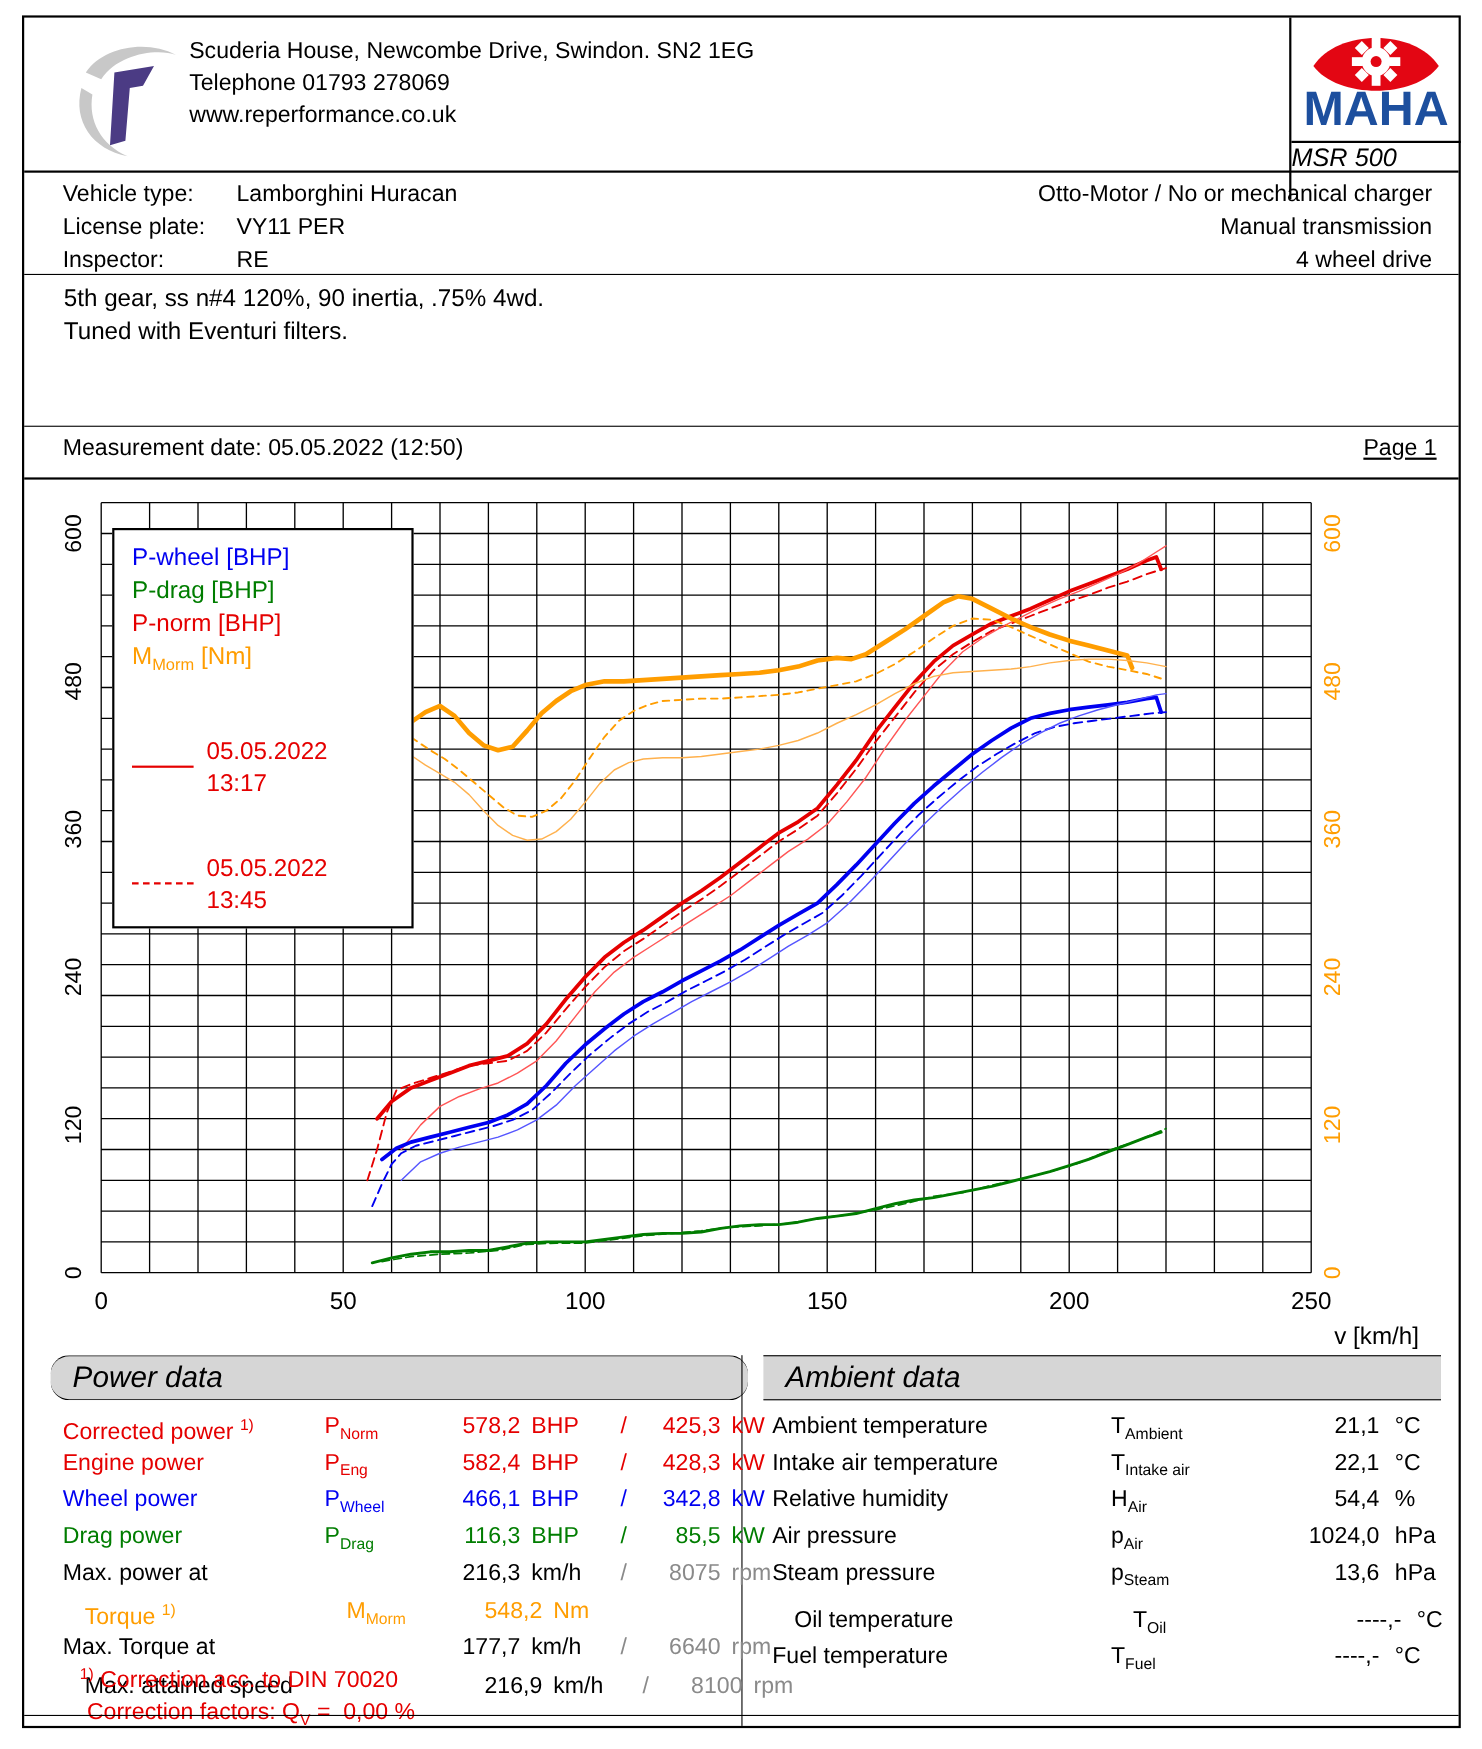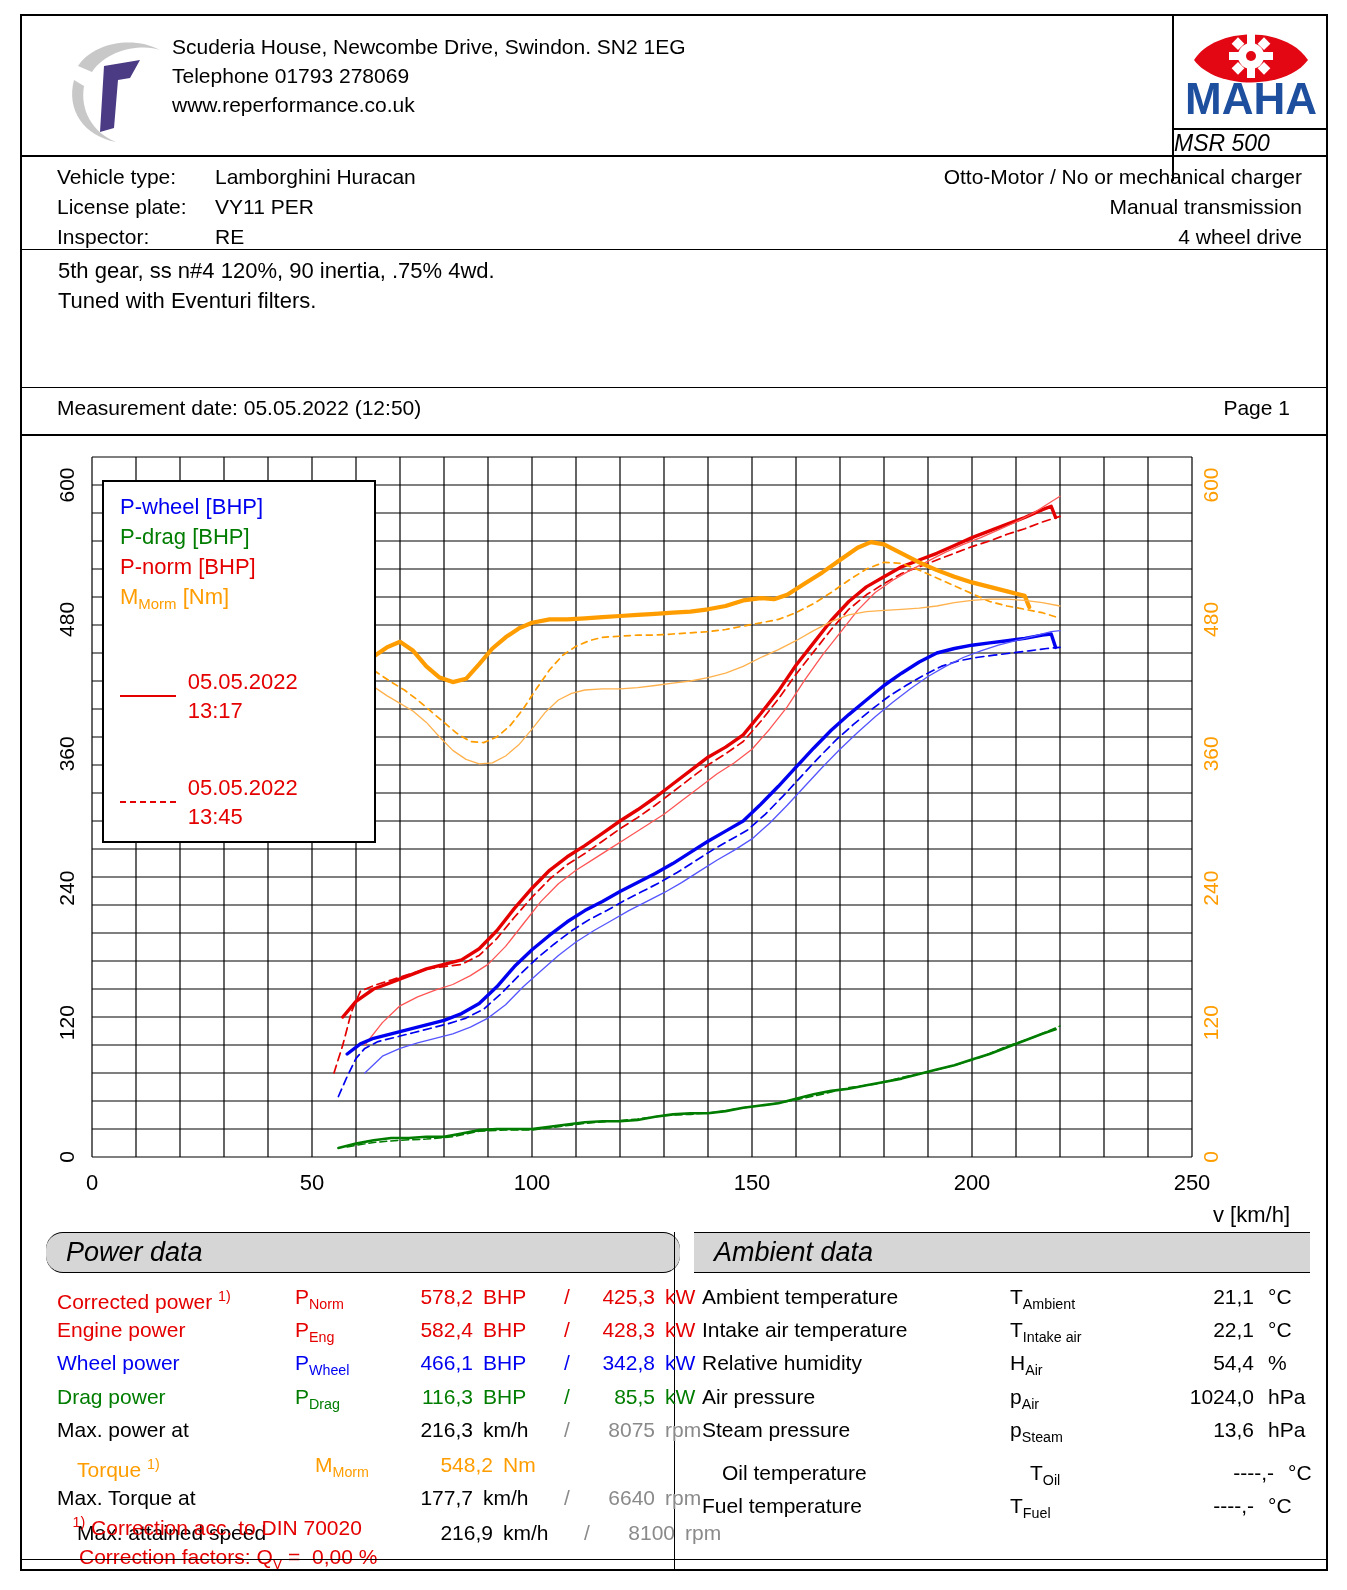--- a/index.html
+++ b/index.html
@@ -14,21 +14,21 @@
   .hline{position:absolute;left:0;width:100%;border-top:2px solid #000;}
   .thin{border-top-width:1.5px;}
   
   .veh{position:absolute;left:35px;top:146px;font-size:21px;line-height:30px;}
   .veh .row{display:flex;}
   .veh .lb{width:158px;}
   .veh-r{position:absolute;right:24px;top:146px;font-size:21px;line-height:30px;text-align:right;margin-left:40px;}
   .notes{position:absolute;left:36px;top:240px;font-size:22px;line-height:30px;}
   
   .datebar{position:absolute;left:35px;top:380px;font-size:21px;}
-  .pageno{position:absolute;right:36px;top:380px;font-size:21px;}
+  .pageno{position:absolute;right:20px;top:380px;font-size:21px;text-decoration:underline;}
   
   .chart-wrap{position:absolute;left:0;top:418px;width:1304px;height:798px;}
   .legend{position:absolute;left:80px;top:46px;width:238px;border:2px solid #000;background:#fff;padding:10px 16px 10px 16px;z-index:2;}
   .legend .l{font-size:22px;line-height:30px;}
   .legend .runs{margin-top:8px;}
   .legend .run{display:flex;align-items:center;gap:12px;font-size:22px;line-height:29px;color:#e50000;margin-top:48px;}
   .legend .ln{width:56px;border-top:2px solid #e50000;}
   .legend .ln.dash{border-top-style:dashed;}
   .blue{color:#0000f0;} .green{color:#007d00;} .red{color:#e50000;} .orange{color:#ff9d00;} .gray{color:#8a8a8a;}
   sub{font-size:68%;} .sup{font-size:68%;vertical-align:super;}

